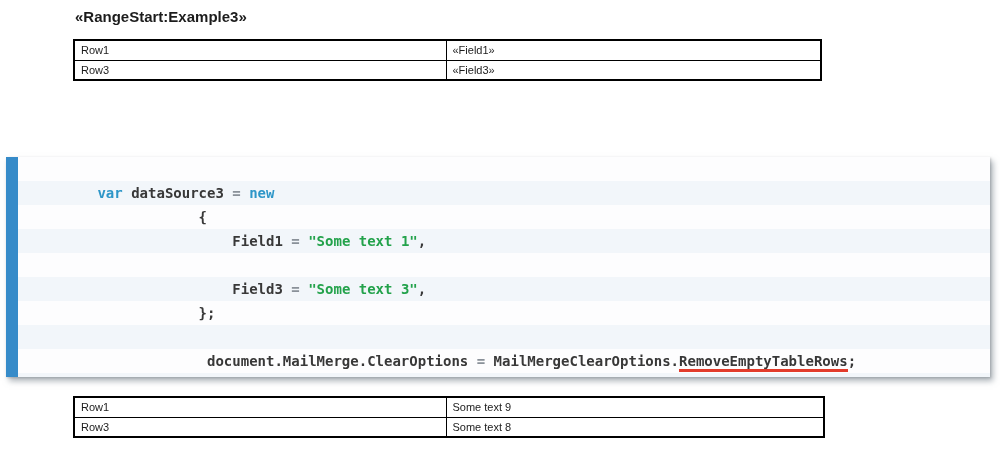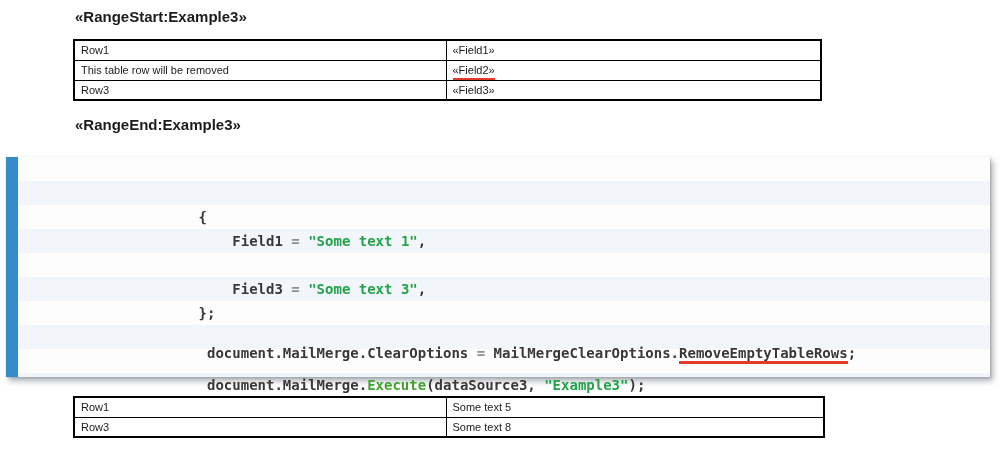--- a/index.html
+++ b/index.html
@@ -57,76 +57,71 @@
     <colgroup>
         <col class="c1">
         <col class="c2">
       </colgroup>
     <tbody>
         <tr>
       <td>Row1</td>
       <td>«Field1»</td>
     </tr>
     <tr>
-      <td>This table row will be removed</td>
-      <td><span class="rl">«Field2»</span></td>
-    </tr>
-    <tr>
       <td>Row3</td>
       <td>«Field3»</td>
     </tr>
   </tbody>
     </table>
 
-  <div class="heading h-end">«RangeEnd:Example3»</div>
 
   <div class="code-block">
     <div class="accent-bar"></div>
     <div class="code-content">
 
+      <div class="code-line" style="top:0px">
+        <span class="kw">var</span><span class="pln"> dataSource3 </span><span class="op">=</span><span class="pln"> </span><span class="kw">new</span>
+      </div>
 
       <div class="code-line" style="top:24px">
         <span class="pln">            {</span>
       </div>
 
       <div class="code-line" style="top:48px">
         <span class="pln">                Field1 </span><span class="op">=</span><span class="pln"> </span><span class="str">"Some text 1"</span><span class="pln">,</span>
       </div>
 
 
       <div class="code-line" style="top:96px">
         <span class="pln">                Field3 </span><span class="op">=</span><span class="pln"> </span><span class="str">"Some text 3"</span><span class="pln">,</span>
       </div>
 
       <div class="code-line" style="top:120px">
         <span class="pln">            };</span>
       </div>
 
       <div class="code-line" style="top:144px"></div>
 
-      <div class="code-line" style="top:160px">
+      <div class="code-line" style="top:168px">
         <span class="pln">             document.MailMerge.ClearOptions </span><span class="op">=</span><span class="pln"> MailMergeClearOptions.</span><span class="pln rl">RemoveEmptyTableRows</span><span class="pln">;</span>
       </div>
 
-      <div class="code-line" style="top:192px">
-        <span class="pln">             document.MailMerge.</span><span class="mth">Execute</span><span class="pln">(dataSource3, </span><span class="str">"Example3"</span><span class="pln">);</span>
-      </div>
 
     </div>
   </div>
 
   <table class="doc tbl-result">
     <colgroup>
         <col class="c1">
         <col class="c2">
       </colgroup>
     <tbody>
         <tr>
       <td>Row1</td>
-      <td>Some text 5</td>
+      <td>Some text 9</td>
     </tr>
     <tr>
       <td>Row3</td>
       <td>Some text 8</td>
     </tr>
   </tbody>
     </table>
 
 </div>
 

